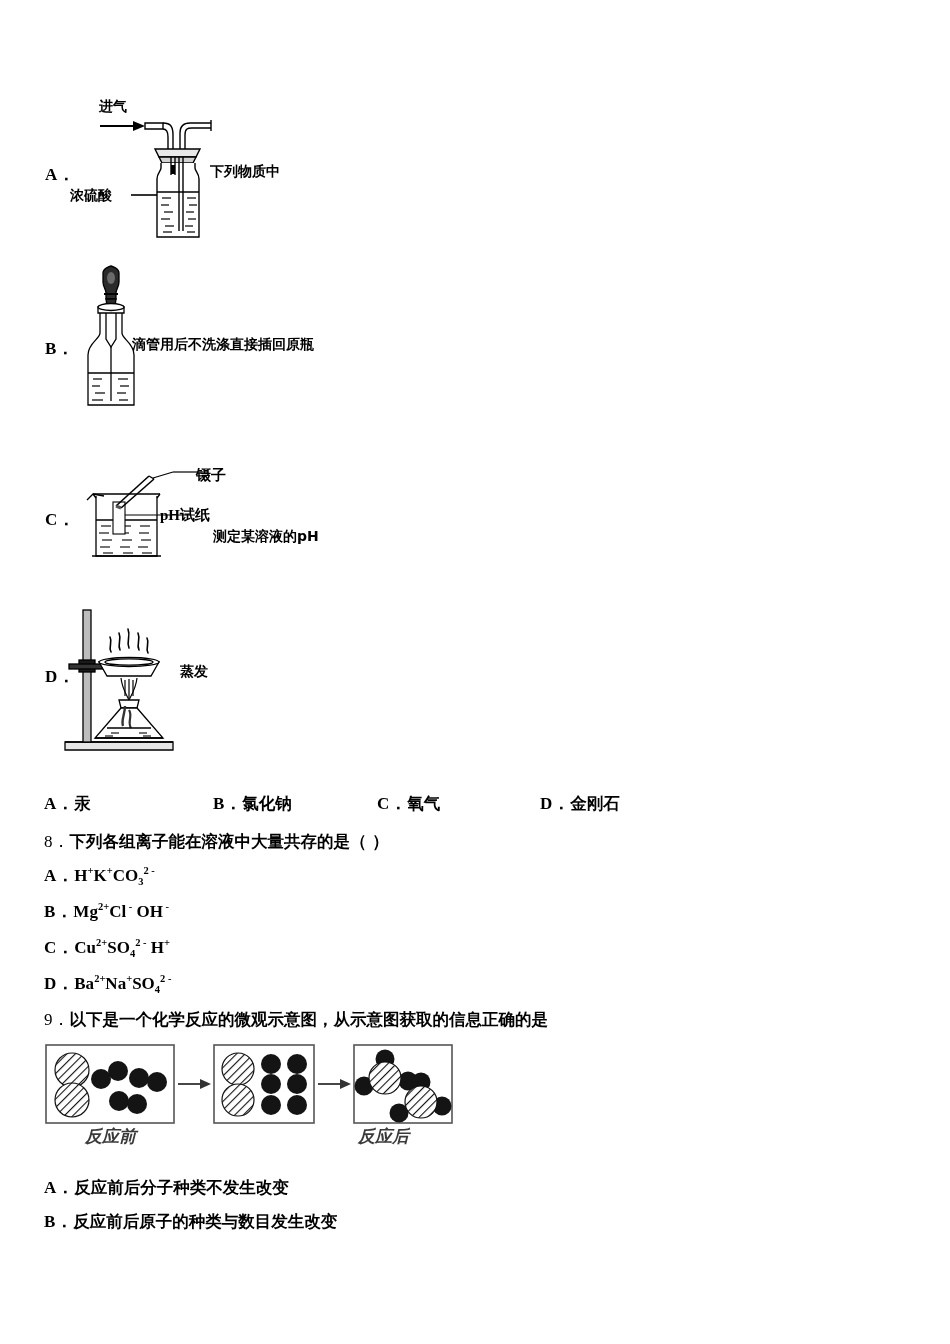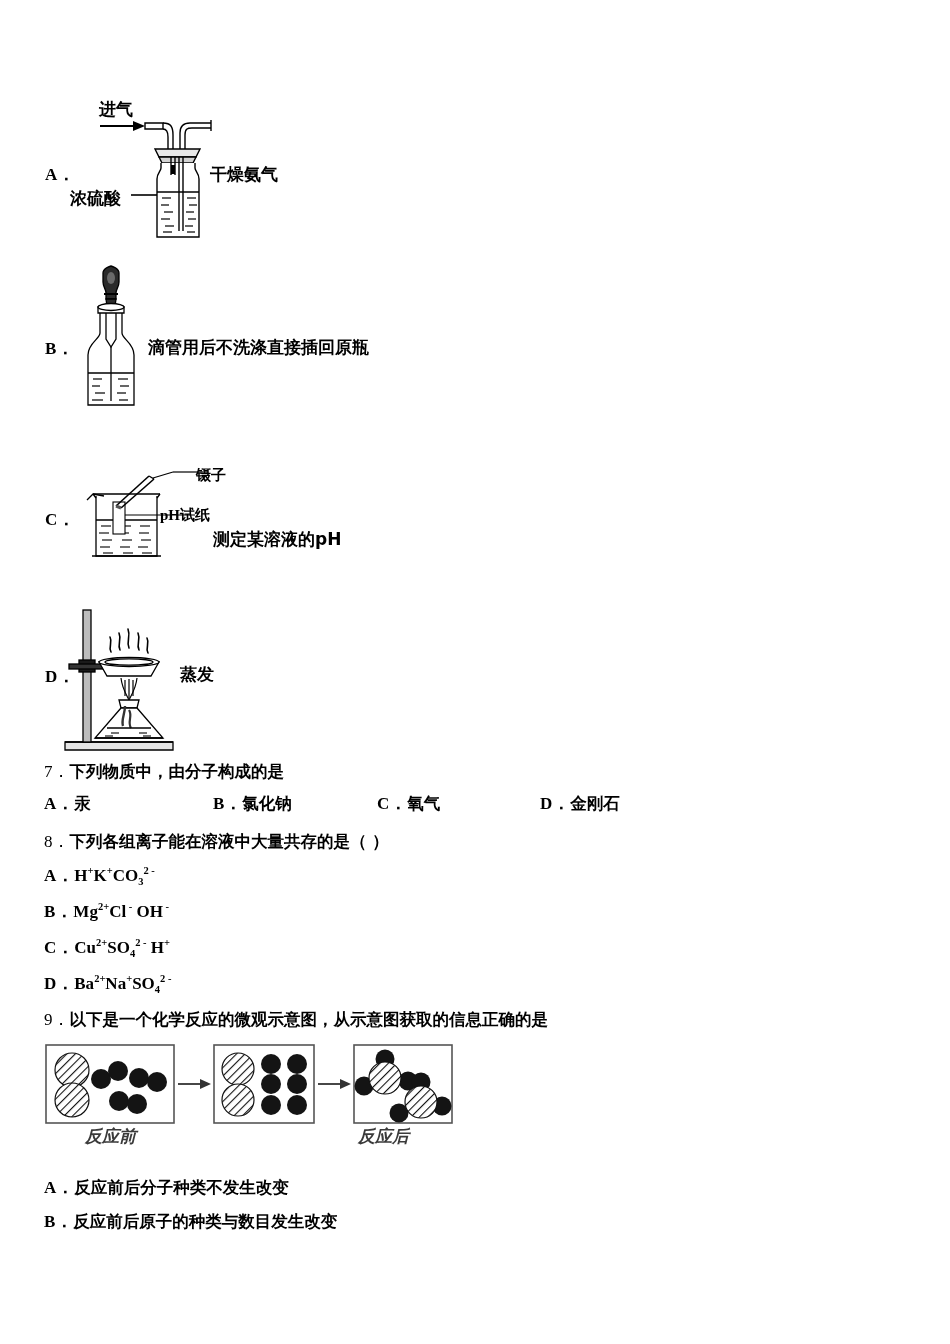--- a/index.html
+++ b/index.html
@@ -51,21 +51,21 @@
   .formula {
     font-family: "Liberation Serif", serif;
     font-weight: bold;
     font-size: 17px;
   }
   .formula sup { font-size: 10.5px; vertical-align: super; }
   .formula sub { font-size: 10.5px; vertical-align: sub; }
   .dlabel {
     font-family: "DejaVu Sans", sans-serif;
     font-weight: bold;
-    font-size: 17px;
+    font-size: 14px;
   }
   .dlabel-sm {
     font-family: Liberation Serif, serif;
     font-weight: bold;
     font-size: 15px;
     margin-left: 22px;
   }
   .cap {
     font-family: "DejaVu Sans", sans-serif;
     font-weight: bold;
@@ -80,21 +80,21 @@
 <body>
 
 <div class="page">
 
   <div class="abs opt-letter" style="left:45px; top:163px;">A．</div>
 
   <div class="abs cjk dlabel" style="left:99px; top:98px;">进气</div>
 
   <div class="abs cjk dlabel" style="left:70px; top:187px;">浓硫酸</div>
 
-  <div class="abs cjk dlabel" style="left:210px; top:163px;">干燥氨气</div>
+  <div class="abs cjk dlabel" style="left:210px; top:163px;">下列物质中</div>
 
   <div class="figwrap" style="left:95px; top:105px;">
     <svg width="150" height="140" viewBox="0 0 150 140">
       <g fill="none" stroke="#000" stroke-width="1.4">
 
         <line x1="5" y1="21" x2="38" y2="21" stroke-width="2.2"></line>
         <polygon points="38,16 50,21 38,26" fill="#000" stroke="none"></polygon>
 
         <path d="M50 18 L68 18 L68 24 L50 24 Z" fill="#fff"></path>
         <path d="M68 18 C76 18 78 22 78 30 L78 44"></path>
@@ -132,21 +132,21 @@
             <line x1="92" y1="127" x2="100" y2="127"></line>
         </g>
 
         <line x1="36" y1="90" x2="62" y2="90" stroke-width="1.6"></line>
       </g>
     </svg>
   </div>
 
   <div class="abs opt-letter" style="left:45px; top:337px;">B．</div>
 
-  <div class="abs cjk dlabel" style="left:148px; top:336px;">滴管用后不洗涤直接插回原瓶</div>
+  <div class="abs cjk dlabel" style="left:132px; top:336px;">滴管用后不洗涤直接插回原瓶</div>
 
   <div class="figwrap" style="left:78px; top:265px;">
     <svg width="70" height="145" viewBox="0 0 70 145">
       <g fill="none" stroke="#000" stroke-width="1.3">
 
         <path d="M25 8 C25 3 33 1 33 1 C33 1 41 3 41 8 L41 17 C41 22 38 24 38 28 L38 34 L28 34 L28 28 C28 24 25 22 25 17 Z" fill="#2b2b2b" stroke="#000"></path>
         <ellipse cx="33" cy="13" rx="4" ry="6" fill="#6a6a6a" stroke="none"></ellipse>
         <path d="M26 29 L40 29" stroke="#000" stroke-width="2"></path>
         <path d="M28 34 L38 34 L37 41 L29 41 Z" fill="#2b2b2b"></path>
 
@@ -278,23 +278,20 @@
         <g stroke-width="1.1">
           <line x1="56" y1="131" x2="64" y2="131"></line>
           <line x1="84" y1="131" x2="92" y2="131"></line>
           <line x1="50" y1="134" x2="58" y2="134"></line>
           <line x1="88" y1="134" x2="96" y2="134"></line>
         </g>
       </g>
     </svg>
   </div>
 
-  <div class="abs" style="left:44px; top:760px;">
-    <span class="qnum">7．</span><span class="qline">下列物质中，由分子构成的是</span>
-  </div>
 
   <div class="abs" style="left:44px; top:792px;">
     <span class="opt-letter">A．</span><span class="ans">汞</span>
   </div>
   <div class="abs" style="left:213px; top:792px;">
     <span class="opt-letter">B．</span><span class="ans">氯化钠</span>
   </div>
   <div class="abs" style="left:377px; top:792px;">
     <span class="opt-letter">C．</span><span class="ans">氧气</span>
   </div>

